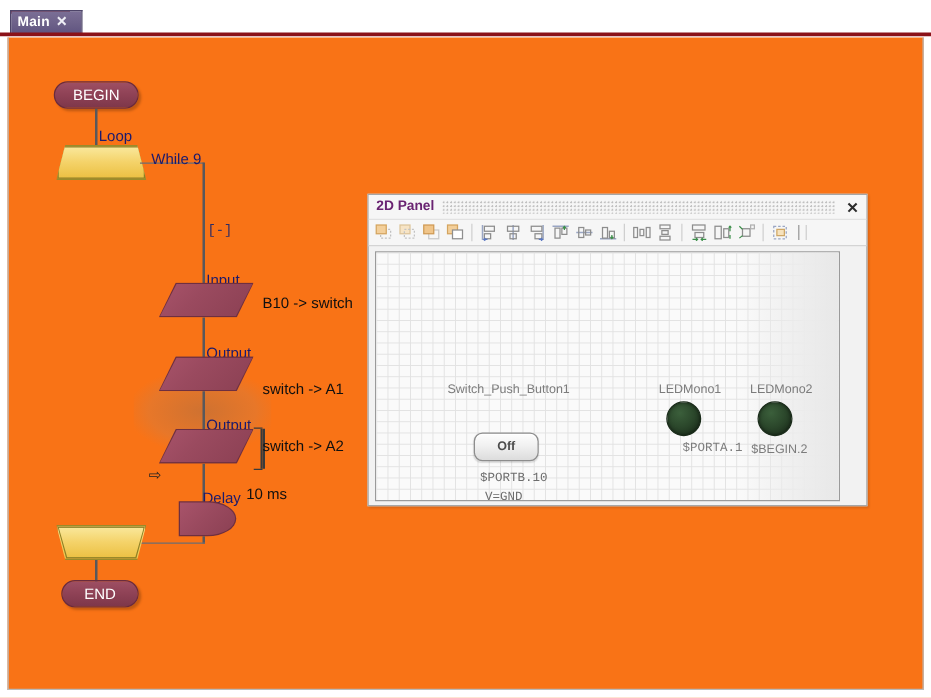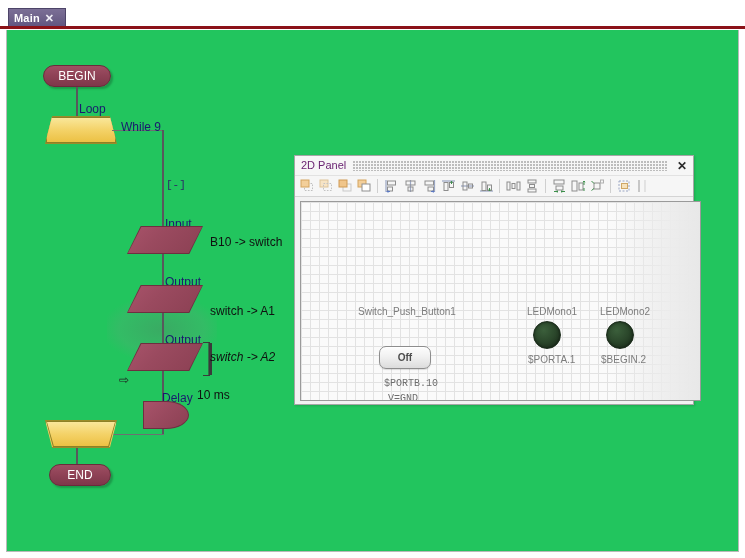--- a/index.html
+++ b/index.html
@@ -50,21 +50,21 @@
   #tab-rule {
     position: absolute; left: 0; top: 26px;
     width: 745px; height: 3px;
     background: #8b1218;
   }
 
   
   #canvas {
     position: absolute; left: 6px; top: 30px;
     width: 733px; height: 522px;
-    background: #22c55e;
+    background: #f97316;
     border: 1px solid #b9b9b9;
     border-top: none;
     overflow: hidden;
   }
 
   
   .fc-label {
     position: absolute;
     font-size: 12px;
     color: #1a1a6e;
@@ -206,21 +206,21 @@
   }
   #panel-titlebar {
     position: relative;
     height: 20px;
     background: #f6f6f6;
     display: flex; align-items: center;
     padding: 0 4px 0 6px;
     border-bottom: 1px solid #e2e2e2;
   }
   #panel-title {
-    font-size: 11px; font-weight: normal;
+    font-size: 11px; font-weight: bold;
     color: #6a2472;
     white-space: nowrap;
     line-height: 1;
   }
   #panel-grip {
     flex: 1;
     height: 11px;
     margin: 0 7px;
     background-image:
       radial-gradient(circle at 1px 1px, #b9b9b9 0.8px, transparent 0.9px);
@@ -253,21 +253,21 @@
     width: 1px; height: 14px;
     background: #cfcfcf;
     margin: 0 3px;
     flex: 0 0 auto;
   }
   .tb-btn svg { display: block; }
 
   #panel-body {
     position: absolute;
     left: 5px; top: 45px;
-    width: 401px; height: 200px;
+    width: 372px; height: 200px;
     background: #fbfbfb;
     border: 1px solid #9a9a9a;
     box-shadow: inset 1px 1px 0 #ffffff;
     overflow: hidden;
     padding-left: 44px;
   }
   #panel-grid {
     position: absolute; inset: 0;
     background-color: #fafafa;
     background-image:
@@ -369,21 +369,21 @@
 
     <div class="fc-line" style="left:155px; top:283px; width:1.6px; height:32px;"></div>
 
     <div class="fc-label" style="left:158px; top:304px;">Output</div>
     <div class="para-wrap" style="left:120px; top:313px; width:76px; height:28px;">
       <div class="para-shadow"></div>
       <div class="para-outline"></div>
       <div class="para-fill"></div>
     </div>
     <div id="expr-bracket" style="left:196px; top:312px;"></div>
-    <div class="fc-expr" style="left:203px; top:321px;font-style:italic;">switch -&gt; A2</div>
+    <div class="fc-expr" style="left:203px; top:321px;">switch -&gt; A2</div>
     <div id="drag-cursor" style="left:112px; top:344px;">⇨</div>
 
     <div class="fc-line" style="left:155px; top:341px; width:1.6px; height:32px;"></div>
 
     <div class="fc-label" style="left:155px; top:362px;">Delay</div>
     <div class="dshape-wrap" style="left:136px; top:371px; width:46px; height:28px;">
       <div class="dshape-shadow"></div>
       <div class="dshape-outline"></div>
       <div class="dshape-fill"></div>
     </div>
@@ -553,21 +553,21 @@
 
         <div class="pnl-caption" style="left:57px; top:105px;">Switch_Push_Button1</div>
         <div id="switch-button">
           <span>Off</span>
         </div>
         <div class="pnl-caption dark" style="left:83px; top:177px;">$PORTB.10</div>
         <div class="pnl-caption dark" style="left:87px; top:192px;">V=GND</div>
 
         <div class="pnl-caption" style="left:226px; top:105px;">LEDMono1</div>
         <div class="led" style="left:232px; top:119px;"></div>
-        <div class="pnl-caption" style="left:227px; top:153px;">$PORTA.1</div>
+        <div class="pnl-caption" style="left:245px; top:153px;font-family:Liberation Mono, monospace;">$PORTA.1</div>
 
         <div class="pnl-caption" style="left:299px; top:105px;">LEDMono2</div>
         <div class="led" style="left:305px; top:119px;"></div>
         <div class="pnl-caption" style="left:300px; top:153px;">$BEGIN.2</div>
       </div>
     </div>
 
   </div>
 </div>
 

